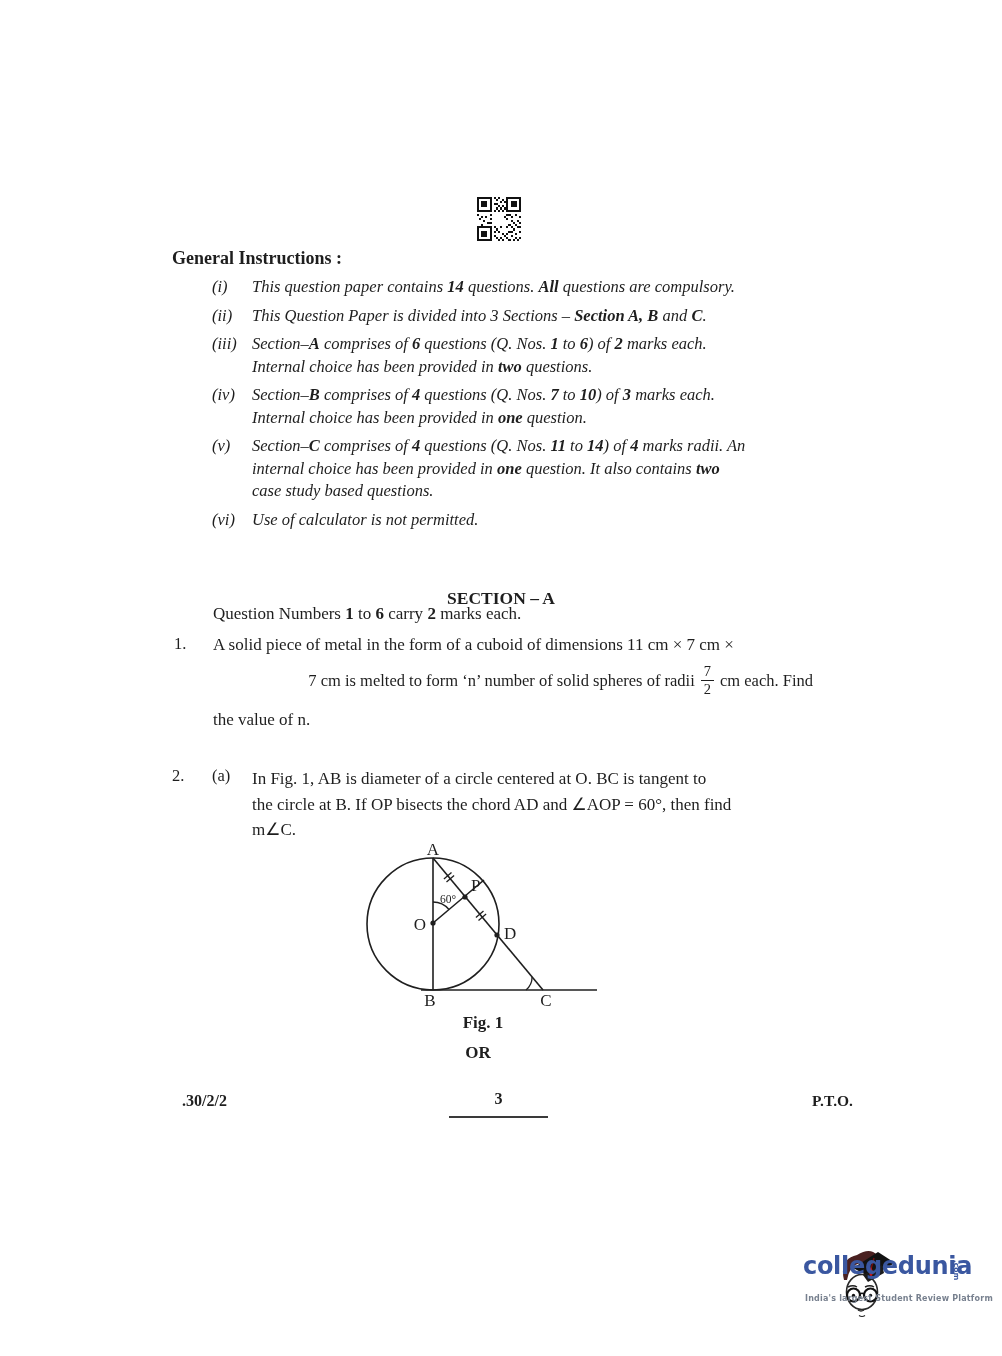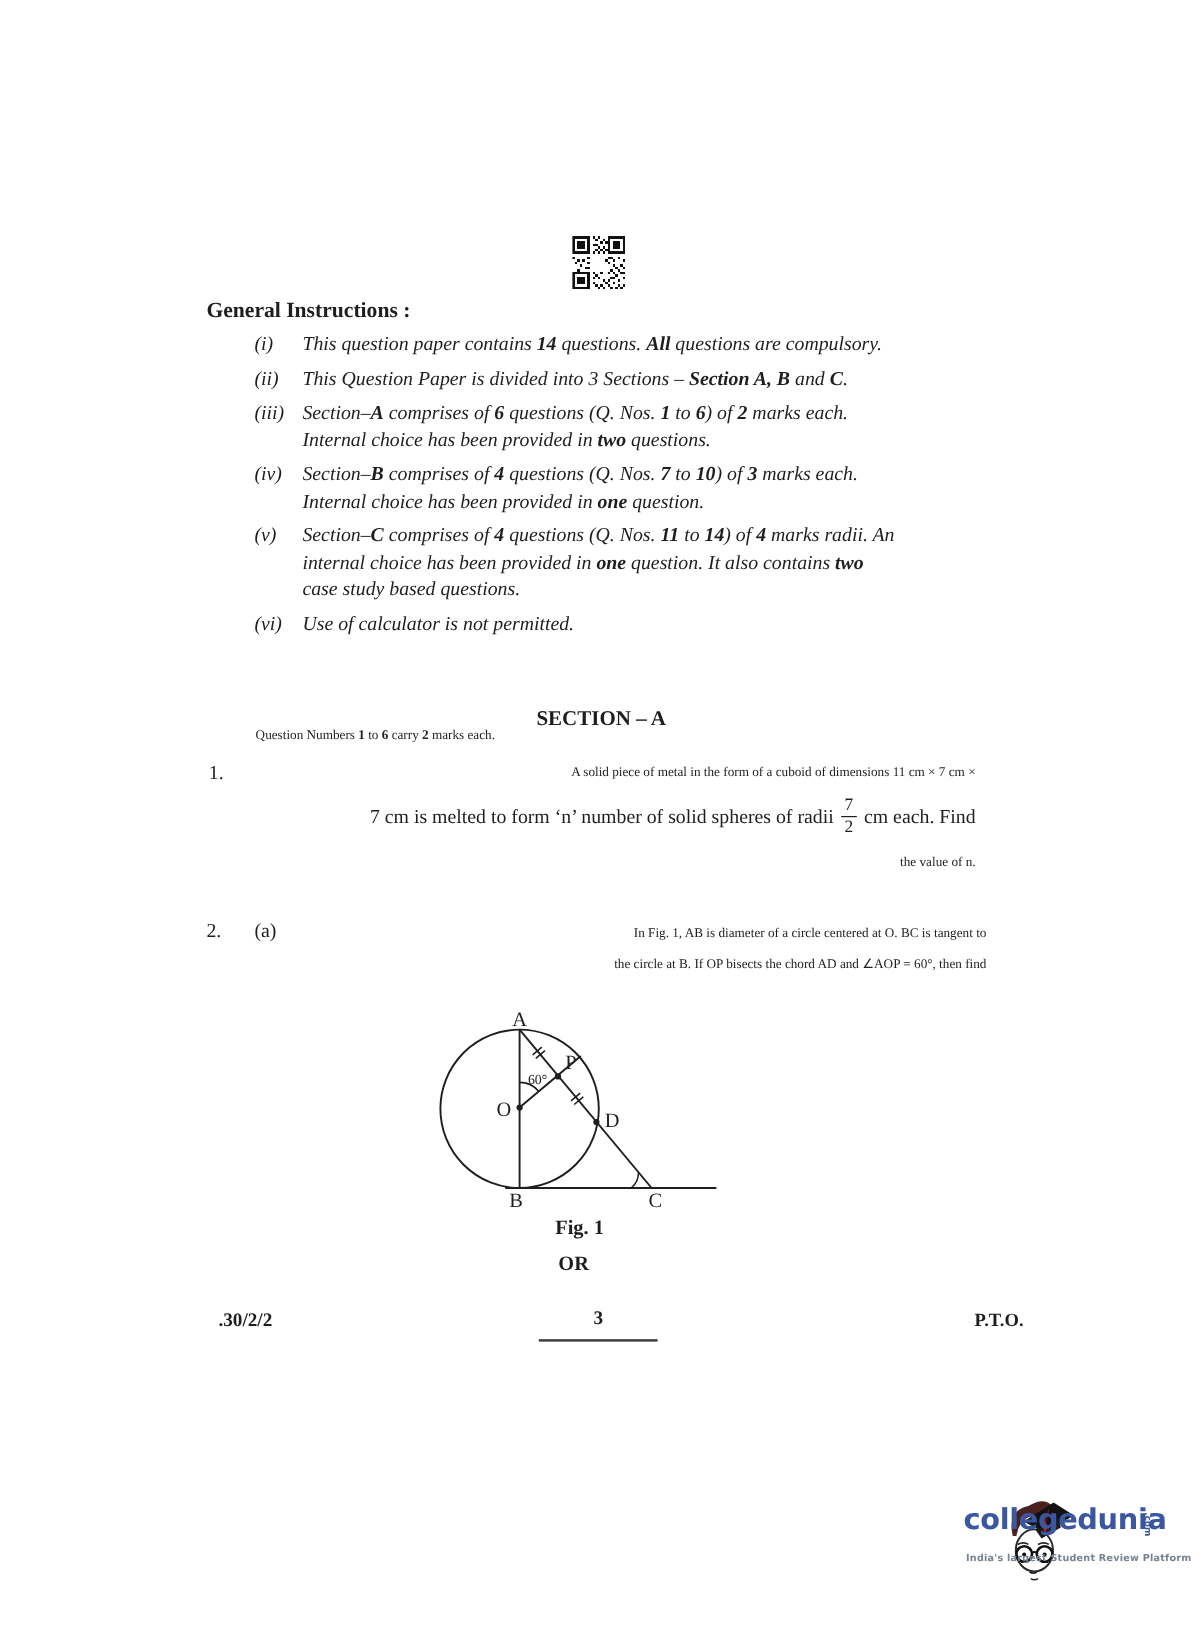--- a/index.html
+++ b/index.html
@@ -10,21 +10,21 @@
   .abs{position:absolute;}
   .b{font-weight:700;}
   
   .instr-heading{font-weight:700;font-size:18px;}
   .instr-list{width:612px;font-style:italic;font-size:16.5px;line-height:22.5px;}
   .instr-item{display:flex;margin-bottom:6px;}
   .instr-item .lbl{flex:0 0 40px;}
   .instr-item .txt{flex:1;}
   
   .section-title{width:1002px;text-align:center;font-weight:700;font-size:17.5px;margin-top:28px;}
-  .qline{font-size:11px;line-height:25.5px;text-align:right;}
+  .qline{font-size:17px;line-height:25.5px;}
   .qnum{font-size:16.5px;}
   .fracline{display:flex;align-items:center;font-size:16.5px;justify-content:flex-end;}
   .frac{display:inline-block;text-align:center;font-size:14.5px;line-height:15px;margin:0 6px;vertical-align:middle;}
   .frac .num{display:block;border-bottom:1.3px solid #1e1e1e;padding:0 3px 1px;}
   .frac .den{display:block;padding-top:1px;}
   
   .fig-cap{width:200px;text-align:center;font-weight:700;font-size:17px;}
   
   .foot{font-weight:700;font-size:16px;margin-left:16px;}
   .page-num-wrap{width:97px;text-align:center;font-weight:700;font-size:16px;}
@@ -185,20 +185,21 @@
     <span>cm each. Find</span>
   </div>
   <div class="qline" style="margin-top:3px;">the value of n.</div>
 </div>
 
 <div class="abs qnum" style="left:172px;top:766px;">2.</div>
 <div class="abs qnum" style="left:212px;top:766px;">(a)</div>
 <div class="abs" style="left:252px;top:766px;width:570px;">
   <div class="qline">In Fig. 1, AB is diameter of a circle centered at O. BC is tangent to</div>
   <div class="qline">the circle at B. If OP bisects the chord AD and ∠AOP = 60°, then find</div>
+  <div class="qline">m∠C.</div>
 </div>
 
 <svg class="abs" style="left:320px;top:840px;" width="300" height="168" viewBox="320 840 300 168">
   <g fill="none" stroke="#1f1f1f" stroke-width="1.6">
     <circle cx="433" cy="924" r="66"></circle>
     <line x1="433" y1="858" x2="433" y2="990"></line>
     <line x1="433" y1="858" x2="543" y2="990"></line>
     <line x1="433" y1="923" x2="484" y2="880"></line>
     <line x1="421" y1="990" x2="597" y2="990"></line>
   </g>

